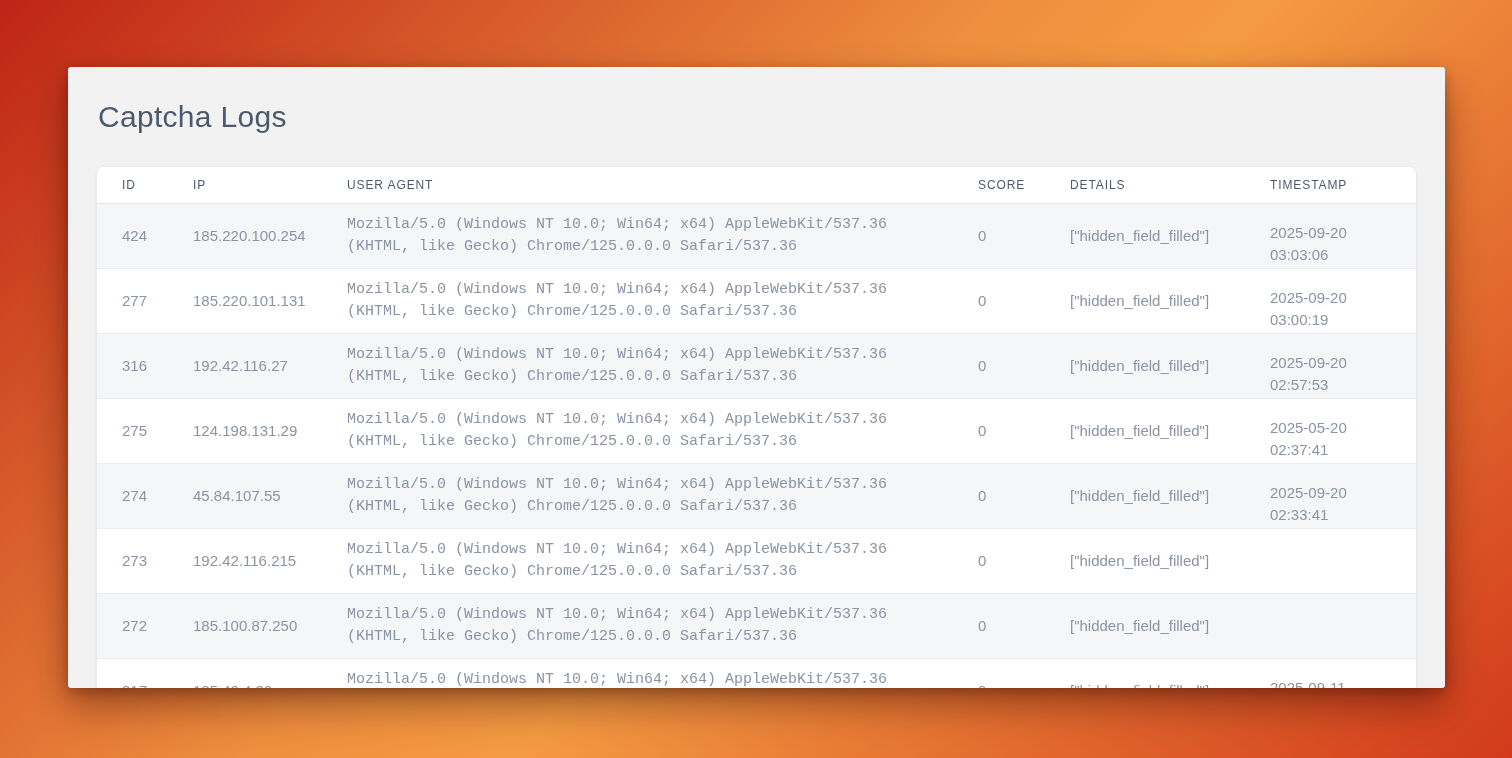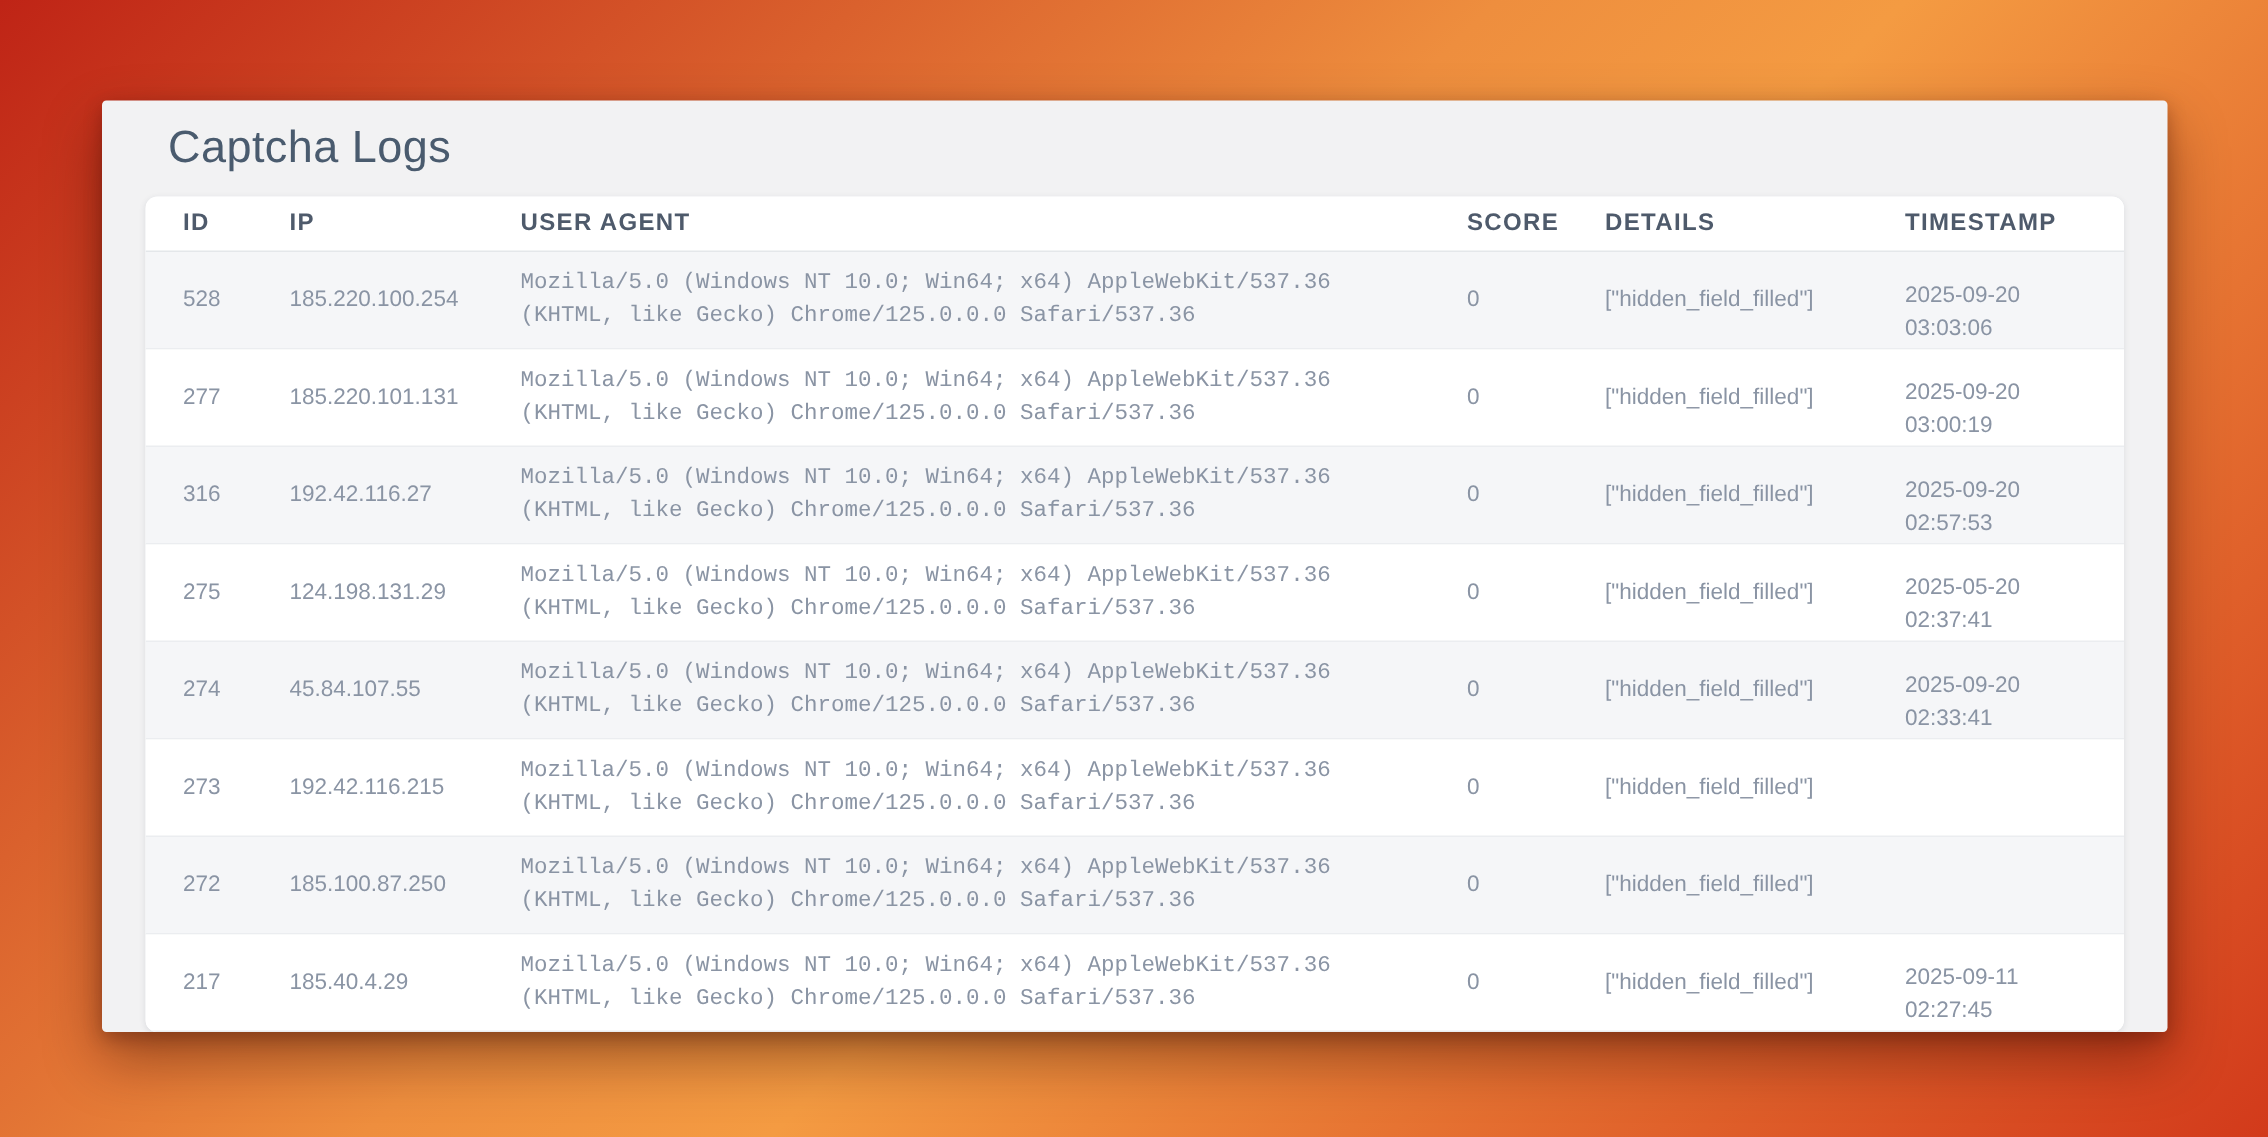--- a/index.html
+++ b/index.html
@@ -20,49 +20,48 @@
   .card {
     position: absolute;
     left: 68px; top: 67px;
     width: 1377px; height: 621px;
     background: var(--card_bg);
     border-radius: 3px;
     box-shadow: 0 18px 38px rgba(50, 8, 0, 0.42), 0 4px 12px rgba(50, 8, 0, 0.28);
     overflow: hidden;
   }
   .page-title {
-    padding: 16px 30px;
+    padding: 34px 30px;
     font-size: 30px;
     font-weight: 500;
     letter-spacing: 0.3px;
     color: var(--title_text);
     line-height: 32px;
-    margin-left: 14px;
   }
   .table {
     margin: 0 29px;
     background: var(--table_bg);
     border-radius: 8px;
     box-shadow: 0 1px 4px rgba(30, 40, 60, 0.10);
     overflow: hidden;
   }
   .thead, .tr {
     display: grid;
     grid-template-columns: 71px 154px 631px 92px 200px 1fr;
     padding-left: 25px;
     align-items: center;
   }
   .thead {
     height: 37px;
     border-bottom: 1px solid #e4e7ea;
     background: var(--table_bg);
   }
   .th {
-    font-size: 16px;
-    font-weight: bold;
+    font-size: 12px;
+    font-weight: normal;
     letter-spacing: 0.9px;
     text-transform: uppercase;
     color: var(--header_text);
   }
   .tr {
     min-height: 65px;
     border-bottom: 1px solid var(--row_border);
     background: var(--table_bg);
   }
   .tr:nth-child(odd) { background: var(--row_alt_bg); }
@@ -85,21 +84,21 @@
       <div class="thead">
         <div class="th">ID</div>
         <div class="th">IP</div>
         <div class="th">USER AGENT</div>
         <div class="th">SCORE</div>
         <div class="th">DETAILS</div>
         <div class="th">TIMESTAMP</div>
       </div>
       <div class="tbody">
           <div class="tr">
-    <div class="td td-id">528</div>
+    <div class="td td-id">424</div>
     <div class="td td-ip">185.220.100.254</div>
     <div class="td td-user-agent">Mozilla/5.0 (Windows NT 10.0; Win64; x64) AppleWebKit/537.36 (KHTML, like Gecko) Chrome/125.0.0.0 Safari/537.36</div>
     <div class="td td-score">0</div>
     <div class="td td-details">["hidden_field_filled"]</div>
     <div class="td td-timestamp">2025-09-20 03:03:06</div>
   </div>
           <div class="tr">
     <div class="td td-id">277</div>
     <div class="td td-ip">185.220.101.131</div>
     <div class="td td-user-agent">Mozilla/5.0 (Windows NT 10.0; Win64; x64) AppleWebKit/537.36 (KHTML, like Gecko) Chrome/125.0.0.0 Safari/537.36</div>

